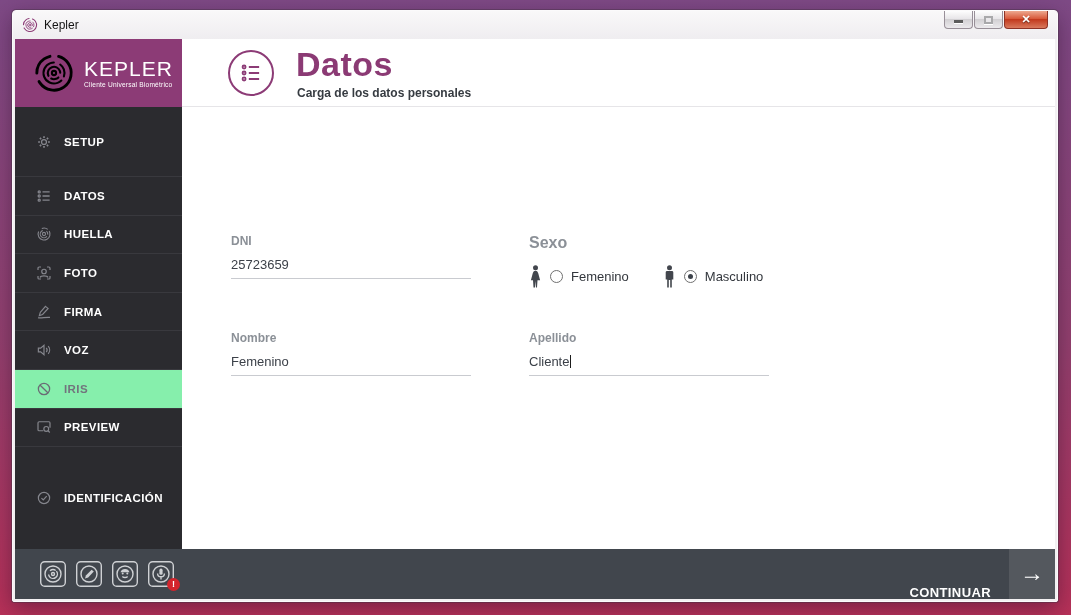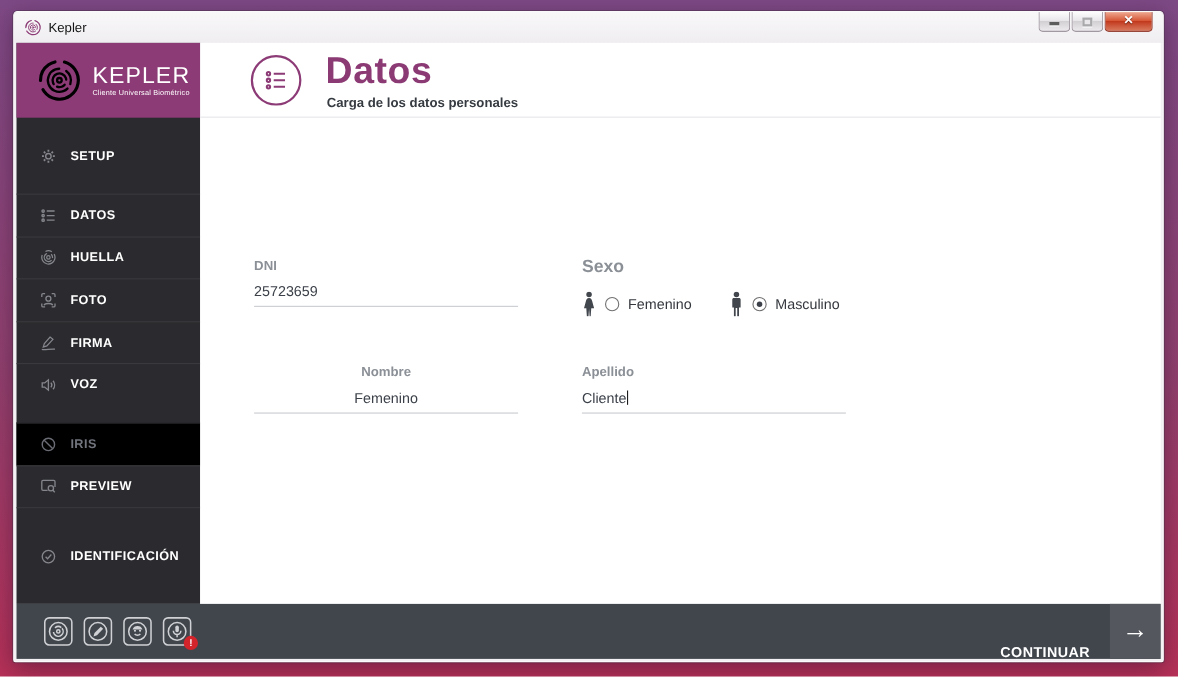--- a/index.html
+++ b/index.html
@@ -59,21 +59,21 @@
   .menu { flex:1; display:flex; flex-direction:column; }
   .menu-item {
     display:flex; align-items:center; padding-left:20px; gap:11px; cursor:pointer;
     height:38.6px; flex:none; border-top:1px solid #39393e;
   }
   .menu-item:first-child { height:69px; border-top:none; }
   .menu-item:last-child { flex:1; }
   .menu-item .mi-icon { width:18px; height:18px; color:#85868d; flex:none; }
   .menu-item .mi-icon svg { width:18px; height:18px; display:block; }
   .menu-item .mi-label { color:#ffffff; font-size:11.5px; font-weight:700; letter-spacing:.4px; }
-  .menu-item.disabled { background:#000000; cursor:default;margin-top:15px; }
+  .menu-item.disabled { background:#86efac; cursor:default; }
   .menu-item.disabled .mi-label { color:#72747d; }
   .menu-item.disabled .mi-icon { color:#6a6c75; }
 
   
   .main { position:absolute; left:167px; right:0; top:0; bottom:50px; background:#fff; }
   .main-header { height:68px; border-bottom:1px solid #e6e5e8; position:relative; }
   .header-icon {
     position:absolute; left:46px; top:11px; width:46px; height:46px;
     border:2.5px solid #8c3b76; border-radius:50%; color:#8c3b76;
     display:flex; align-items:center; justify-content:center;
@@ -85,21 +85,21 @@
   .content { position:absolute; left:0; right:0; top:69px; bottom:0;padding-left:12px; }
   .field { position:absolute; width:240px; }
   .field .f-label { font-size:12px; font-weight:700; color:#8b9097; }
   .field .f-value {
     margin-top:9px; font-size:13px; color:#3c4149;
     border-bottom:1px solid #c9cbd0; padding-bottom:6px; min-height:20px; cursor:text;
   }
   .caret { display:inline-block; width:1px; height:13px; background:#1c1c1c; vertical-align:-2px; margin-left:1px; }
 
   .field-dni { left:49px; top:126px; }
-  .field-nombre { left:49px; top:223px;text-align:center; }
+  .field-nombre { left:49px; top:223px; }
   .field-apellido { left:347px; top:223px; }
 
   .sexo-group { position:absolute; left:347px; top:126px; }
   .sexo-label { font-size:16px; font-weight:700; color:#8b9097; }
   .sexo-options { display:flex; gap:34px; margin-top:13px; align-items:center; }
   .sexo-option { display:flex; align-items:center; gap:8px; cursor:pointer; }
   .person-icon { width:13px; height:23px; color:#42464d; }
   .person-icon svg { width:13px; height:23px; display:block; }
   .radio {
     width:13px; height:13px; border:1px solid #707070; border-radius:50%;

